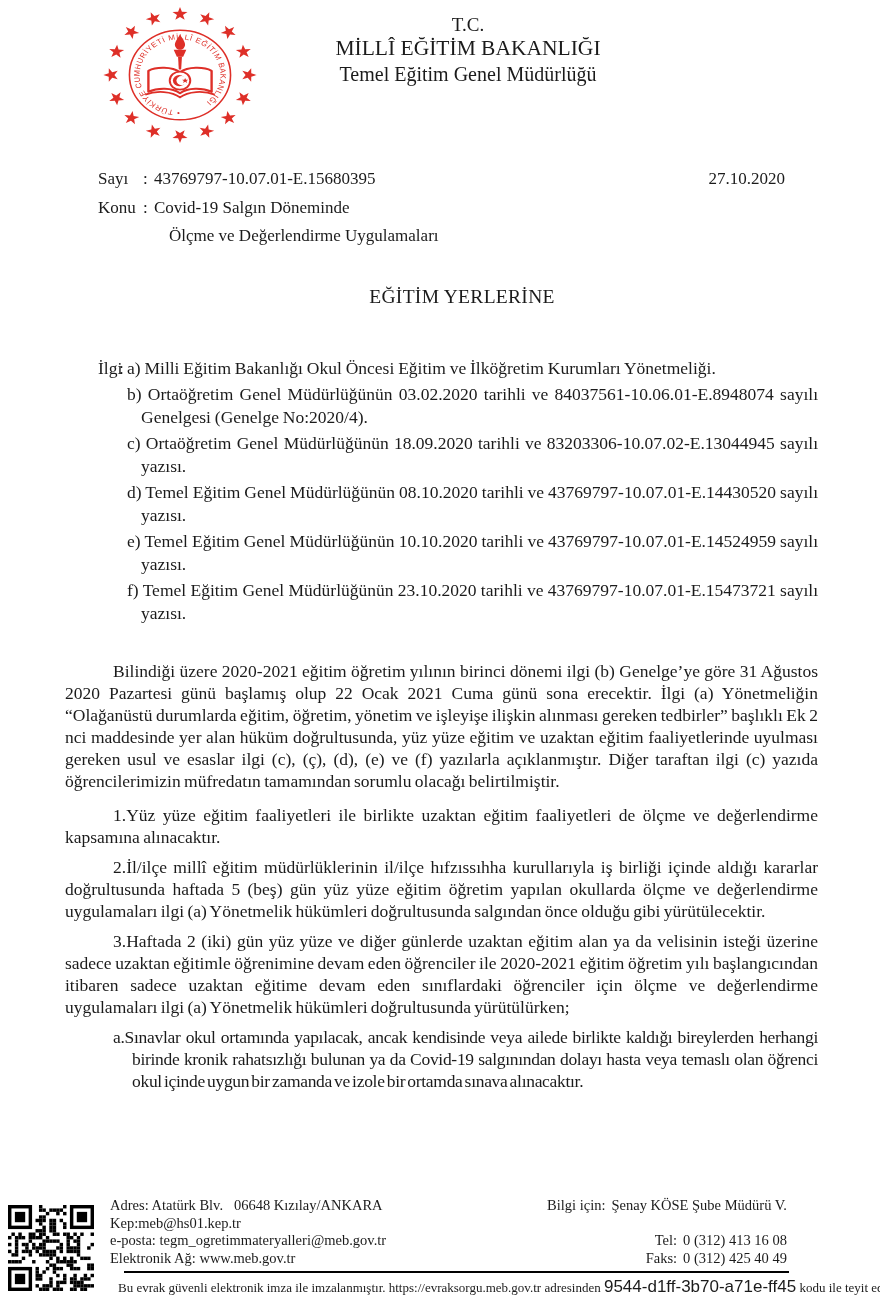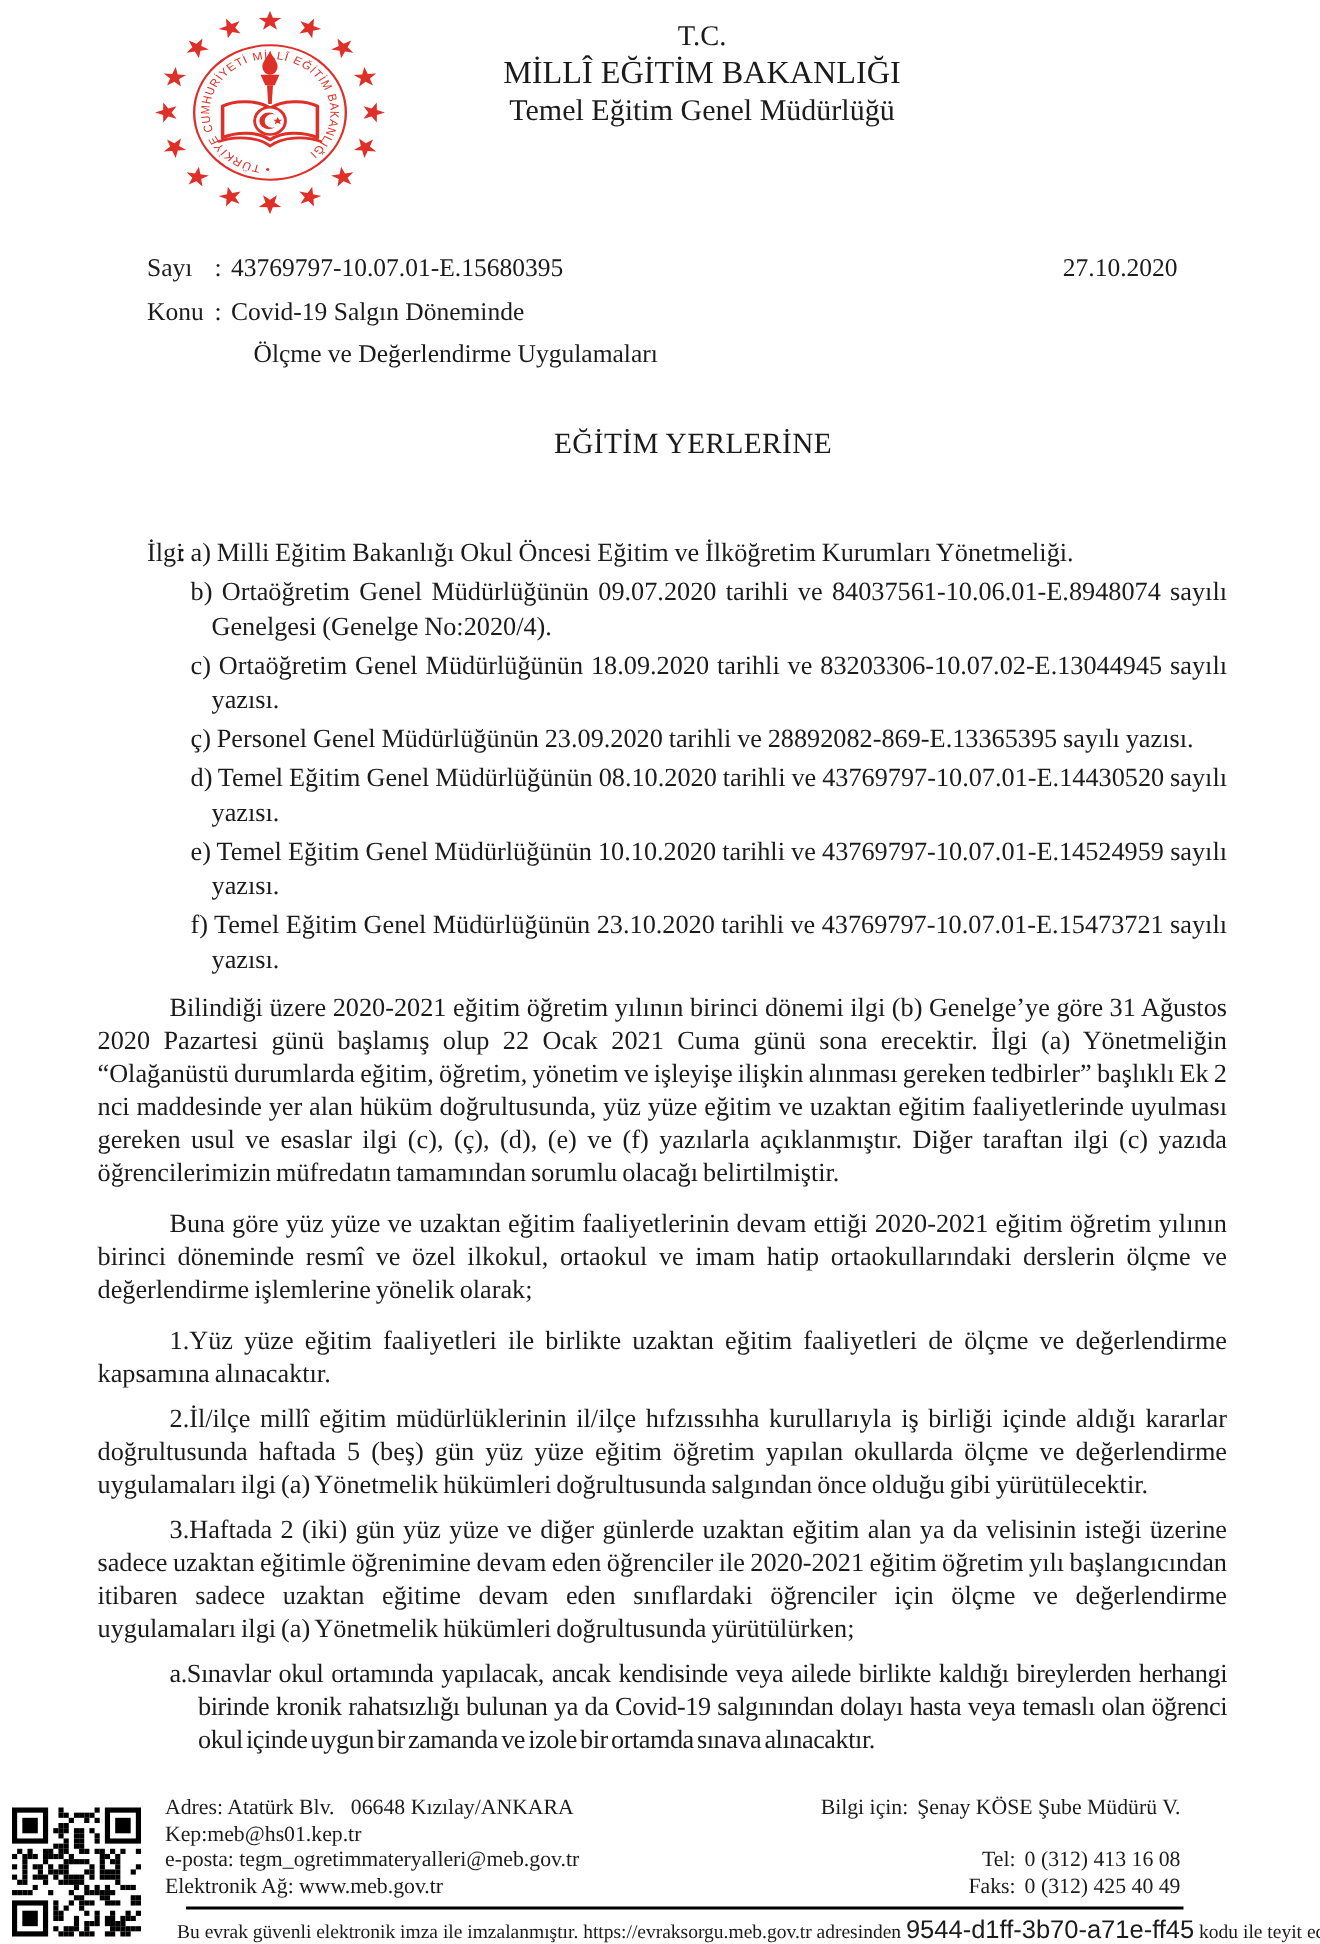--- a/index.html
+++ b/index.html
@@ -131,42 +131,38 @@
 
   <div class="recipient">EĞİTİM YERLERİNE</div>
 
   <div class="ilgi">
     <div class="ilgi-first">
       <span class="ilgi-label">İlgi</span>
       <span class="ilgi-colon">:</span>
       <div class="ilgi-item">a) Milli Eğitim Bakanlığı  Okul Öncesi Eğitim ve İlköğretim Kurumları Yönetmeliği.</div>
     </div>
     <div class="ilgi-rest">
-        <div class="ilgi-item">b) Ortaöğretim Genel Müdürlüğünün 09.07.2020 tarihli ve 84037561-10.06.01-E.8948074 sayılı Genelgesi (Genelge No:2020/4).</div>
+        <div class="ilgi-item">b) Ortaöğretim Genel Müdürlüğünün 03.02.2020 tarihli ve 84037561-10.06.01-E.8948074 sayılı Genelgesi (Genelge No:2020/4).</div>
       </div>
     <div class="ilgi-rest">
         <div class="ilgi-item">c) Ortaöğretim Genel Müdürlüğünün 18.09.2020 tarihli ve 83203306-10.07.02-E.13044945 sayılı yazısı.</div>
       </div>
     <div class="ilgi-rest">
-        <div class="ilgi-item">ç) Personel Genel Müdürlüğünün 23.09.2020 tarihli ve 28892082-869-E.13365395 sayılı yazısı.</div>
-      </div>
-    <div class="ilgi-rest">
         <div class="ilgi-item">d) Temel Eğitim Genel Müdürlüğünün 08.10.2020 tarihli ve 43769797-10.07.01-E.14430520 sayılı yazısı.</div>
       </div>
     <div class="ilgi-rest">
         <div class="ilgi-item">e) Temel Eğitim Genel Müdürlüğünün 10.10.2020 tarihli ve 43769797-10.07.01-E.14524959 sayılı yazısı.</div>
       </div>
     <div class="ilgi-rest">
         <div class="ilgi-item">f) Temel Eğitim Genel Müdürlüğünün 23.10.2020 tarihli ve 43769797-10.07.01-E.15473721 sayılı yazısı.</div>
       </div>
   </div>
 
   <div class="body-text">
     <p>Bilindiği üzere 2020-2021 eğitim öğretim yılının birinci dönemi ilgi (b) Genelge’ye göre 31 Ağustos 2020 Pazartesi günü başlamış olup 22 Ocak 2021 Cuma günü sona erecektir. İlgi (a) Yönetmeliğin “Olağanüstü durumlarda eğitim, öğretim, yönetim ve işleyişe ilişkin alınması gereken tedbirler” başlıklı Ek 2 nci maddesinde yer alan hüküm doğrultusunda, yüz yüze eğitim ve uzaktan eğitim faaliyetlerinde uyulması gereken usul ve esaslar ilgi (c), (ç), (d), (e) ve (f) yazılarla açıklanmıştır. Diğer taraftan ilgi (c) yazıda öğrencilerimizin müfredatın tamamından sorumlu olacağı belirtilmiştir.</p>
-    <p>Buna göre yüz yüze ve uzaktan eğitim faaliyetlerinin devam ettiği 2020-2021 eğitim öğretim yılının birinci döneminde resmî ve özel ilkokul, ortaokul ve imam hatip ortaokullarındaki derslerin ölçme ve değerlendirme işlemlerine yönelik olarak;</p>
     <p class="item">1.Yüz yüze eğitim faaliyetleri ile birlikte uzaktan eğitim faaliyetleri de ölçme ve değerlendirme kapsamına alınacaktır.</p>
     <p class="item">2.İl/ilçe millî eğitim müdürlüklerinin il/ilçe hıfzıssıhha kurullarıyla iş birliği içinde aldığı kararlar doğrultusunda haftada 5 (beş) gün yüz yüze eğitim öğretim yapılan okullarda ölçme ve değerlendirme uygulamaları ilgi (a) Yönetmelik hükümleri doğrultusunda salgından önce olduğu gibi yürütülecektir.</p>
     <p class="item">3.Haftada 2 (iki) gün yüz yüze ve diğer günlerde uzaktan eğitim alan ya da velisinin isteği üzerine sadece uzaktan eğitimle öğrenimine devam eden öğrenciler ile 2020-2021 eğitim öğretim yılı başlangıcından itibaren sadece uzaktan eğitime devam eden sınıflardaki öğrenciler için ölçme ve değerlendirme uygulamaları ilgi (a) Yönetmelik hükümleri doğrultusunda yürütülürken;</p>
     <p class="sub">a.Sınavlar okul ortamında yapılacak, ancak kendisinde veya ailede birlikte kaldığı bireylerden herhangi birinde kronik rahatsızlığı bulunan ya da Covid-19 salgınından dolayı hasta veya temaslı olan öğrenci okul içinde uygun bir zamanda ve izole bir ortamda sınava alınacaktır.</p>
   </div>
 
   <div class="footer">
     <svg class="qr" id="qr-svg" viewBox="0 0 100 100">
         <rect x="36" y="0" width="4" height="4" fill="#000"></rect>
         <rect x="64" y="0" width="4" height="4" fill="#000"></rect>

